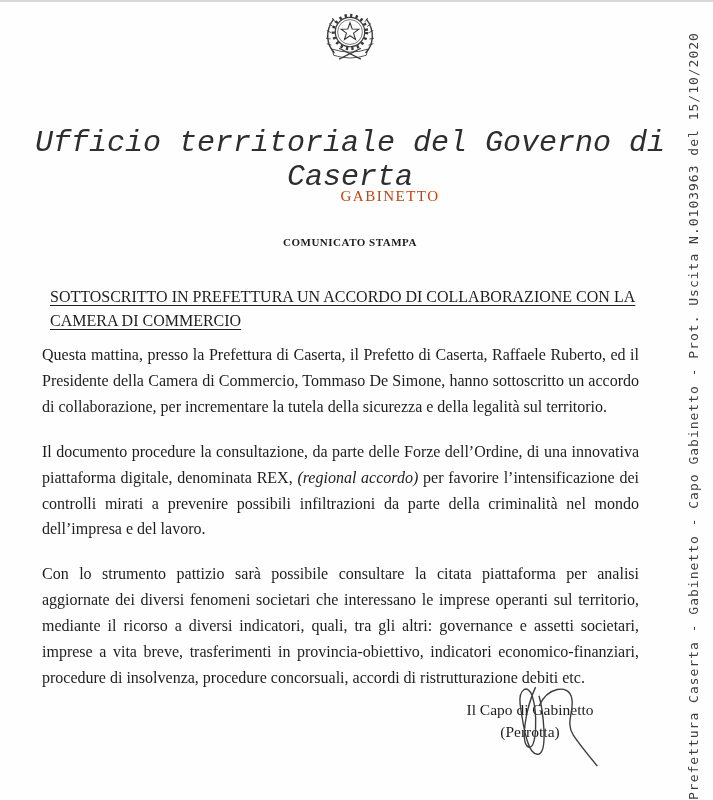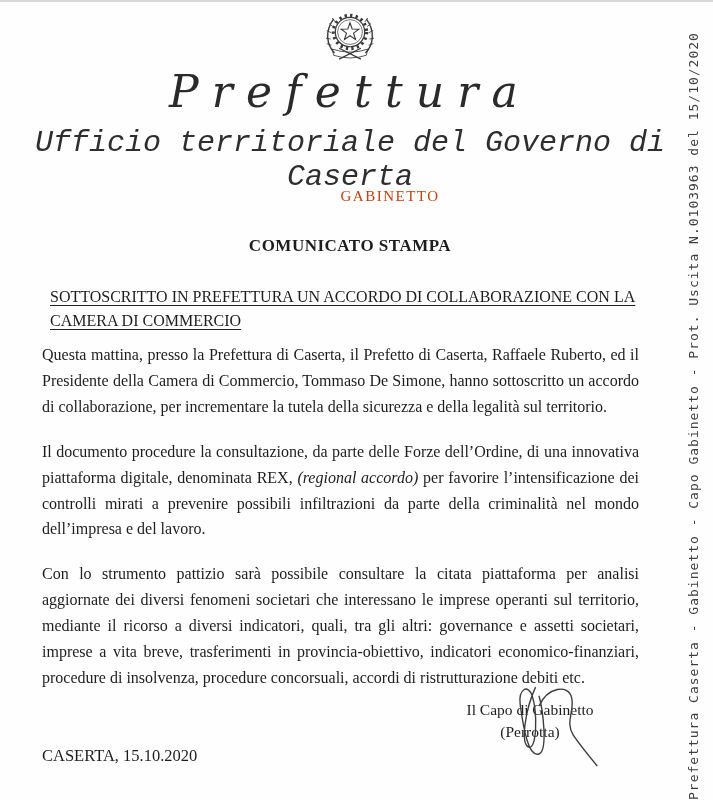--- a/index.html
+++ b/index.html
@@ -19,21 +19,21 @@
     position:absolute;left:0;top:124px;width:700px;text-align:center;
     font-family:Liberation Mono, monospace;font-style:italic;font-weight:400;
     font-size:30px;color:#2e2e2e;
   }
   .office{
     position:absolute;left:0;top:186px;width:700px;text-align:center;
     font-size:15px;letter-spacing:1.5px;color:#c2410c;padding-left:40px;
   }
   .doc-type{
     position:absolute;left:0;top:234px;width:700px;text-align:center;
-    font-size:17px;font-weight:bold;letter-spacing:0.5px;
+    font-size:11px;font-weight:bold;letter-spacing:0.5px;
   }
   .headline{
     position:absolute;left:50px;top:283px;width:600px;text-align:left;
     font-size:16px;line-height:1.5;text-decoration:underline;
     text-underline-offset:3px;
   }
   .body-text{position:absolute;left:42px;top:340px;width:613px;}
   .body-text p{
     margin:0 16px 19px 0;text-align:justify;text-align-last:left;
     font-size:16px;line-height:1.62;
@@ -72,21 +72,20 @@
 
       <path d="M80,58 C90,48 93,30 81,14" stroke-width="1.8"></path>
       <path d="M84,48 l6,-2 M85,40 l6,-1 M84,32 l6,-3 M82,24 l5,-4 M79,18 l4,-5" stroke-width="1.1"></path>
 
       <path d="M46,66 L74,52 M74,66 L46,52" stroke-width="1.6"></path>
 
       <path d="M37,53 Q60,61 83,53 L81,61 Q60,68 39,61 Z" stroke-width="1.1"></path>
     </svg>
   </div>
 
-  <div class="script-title">Prefettura</div>
 
   <div class="script-subtitle">Ufficio territoriale del Governo di Caserta</div>
 
   <div class="office">GABINETTO</div>
 
   <div class="doc-type">COMUNICATO STAMPA</div>
 
   <div class="headline">SOTTOSCRITTO IN PREFETTURA UN ACCORDO DI COLLABORAZIONE CON LA CAMERA DI COMMERCIO</div>
 
   <div class="body-text">
@@ -98,17 +97,16 @@
   <div class="signature-block">
     <div>Il Capo di Gabinetto</div>
     <div>(Perrotta)</div>
   </div>
 
   <svg class="signature-scribble" viewBox="0 0 140 110" fill="none" stroke="#3c3c3c" stroke-width="1.6">
     <path d="M38,12 C26,38 20,78 30,82 C40,85 40,40 34,22 C29,8 18,14 20,32 C24,62 30,94 42,90 C53,86 46,36 42,22"></path>
     <path d="M42,34 C52,12 76,8 80,24 C84,40 72,52 82,68 C90,80 100,92 110,104"></path>
   </svg>
 
-  <div class="place-date">CASERTA, 15.10.2020</div>
 
   <div class="protocol-vertical">Prefettura Caserta - Gabinetto - Capo Gabinetto - Prot. Uscita N.0103963 del 15/10/2020</div>
 
 </div>
 
 </body></html>

